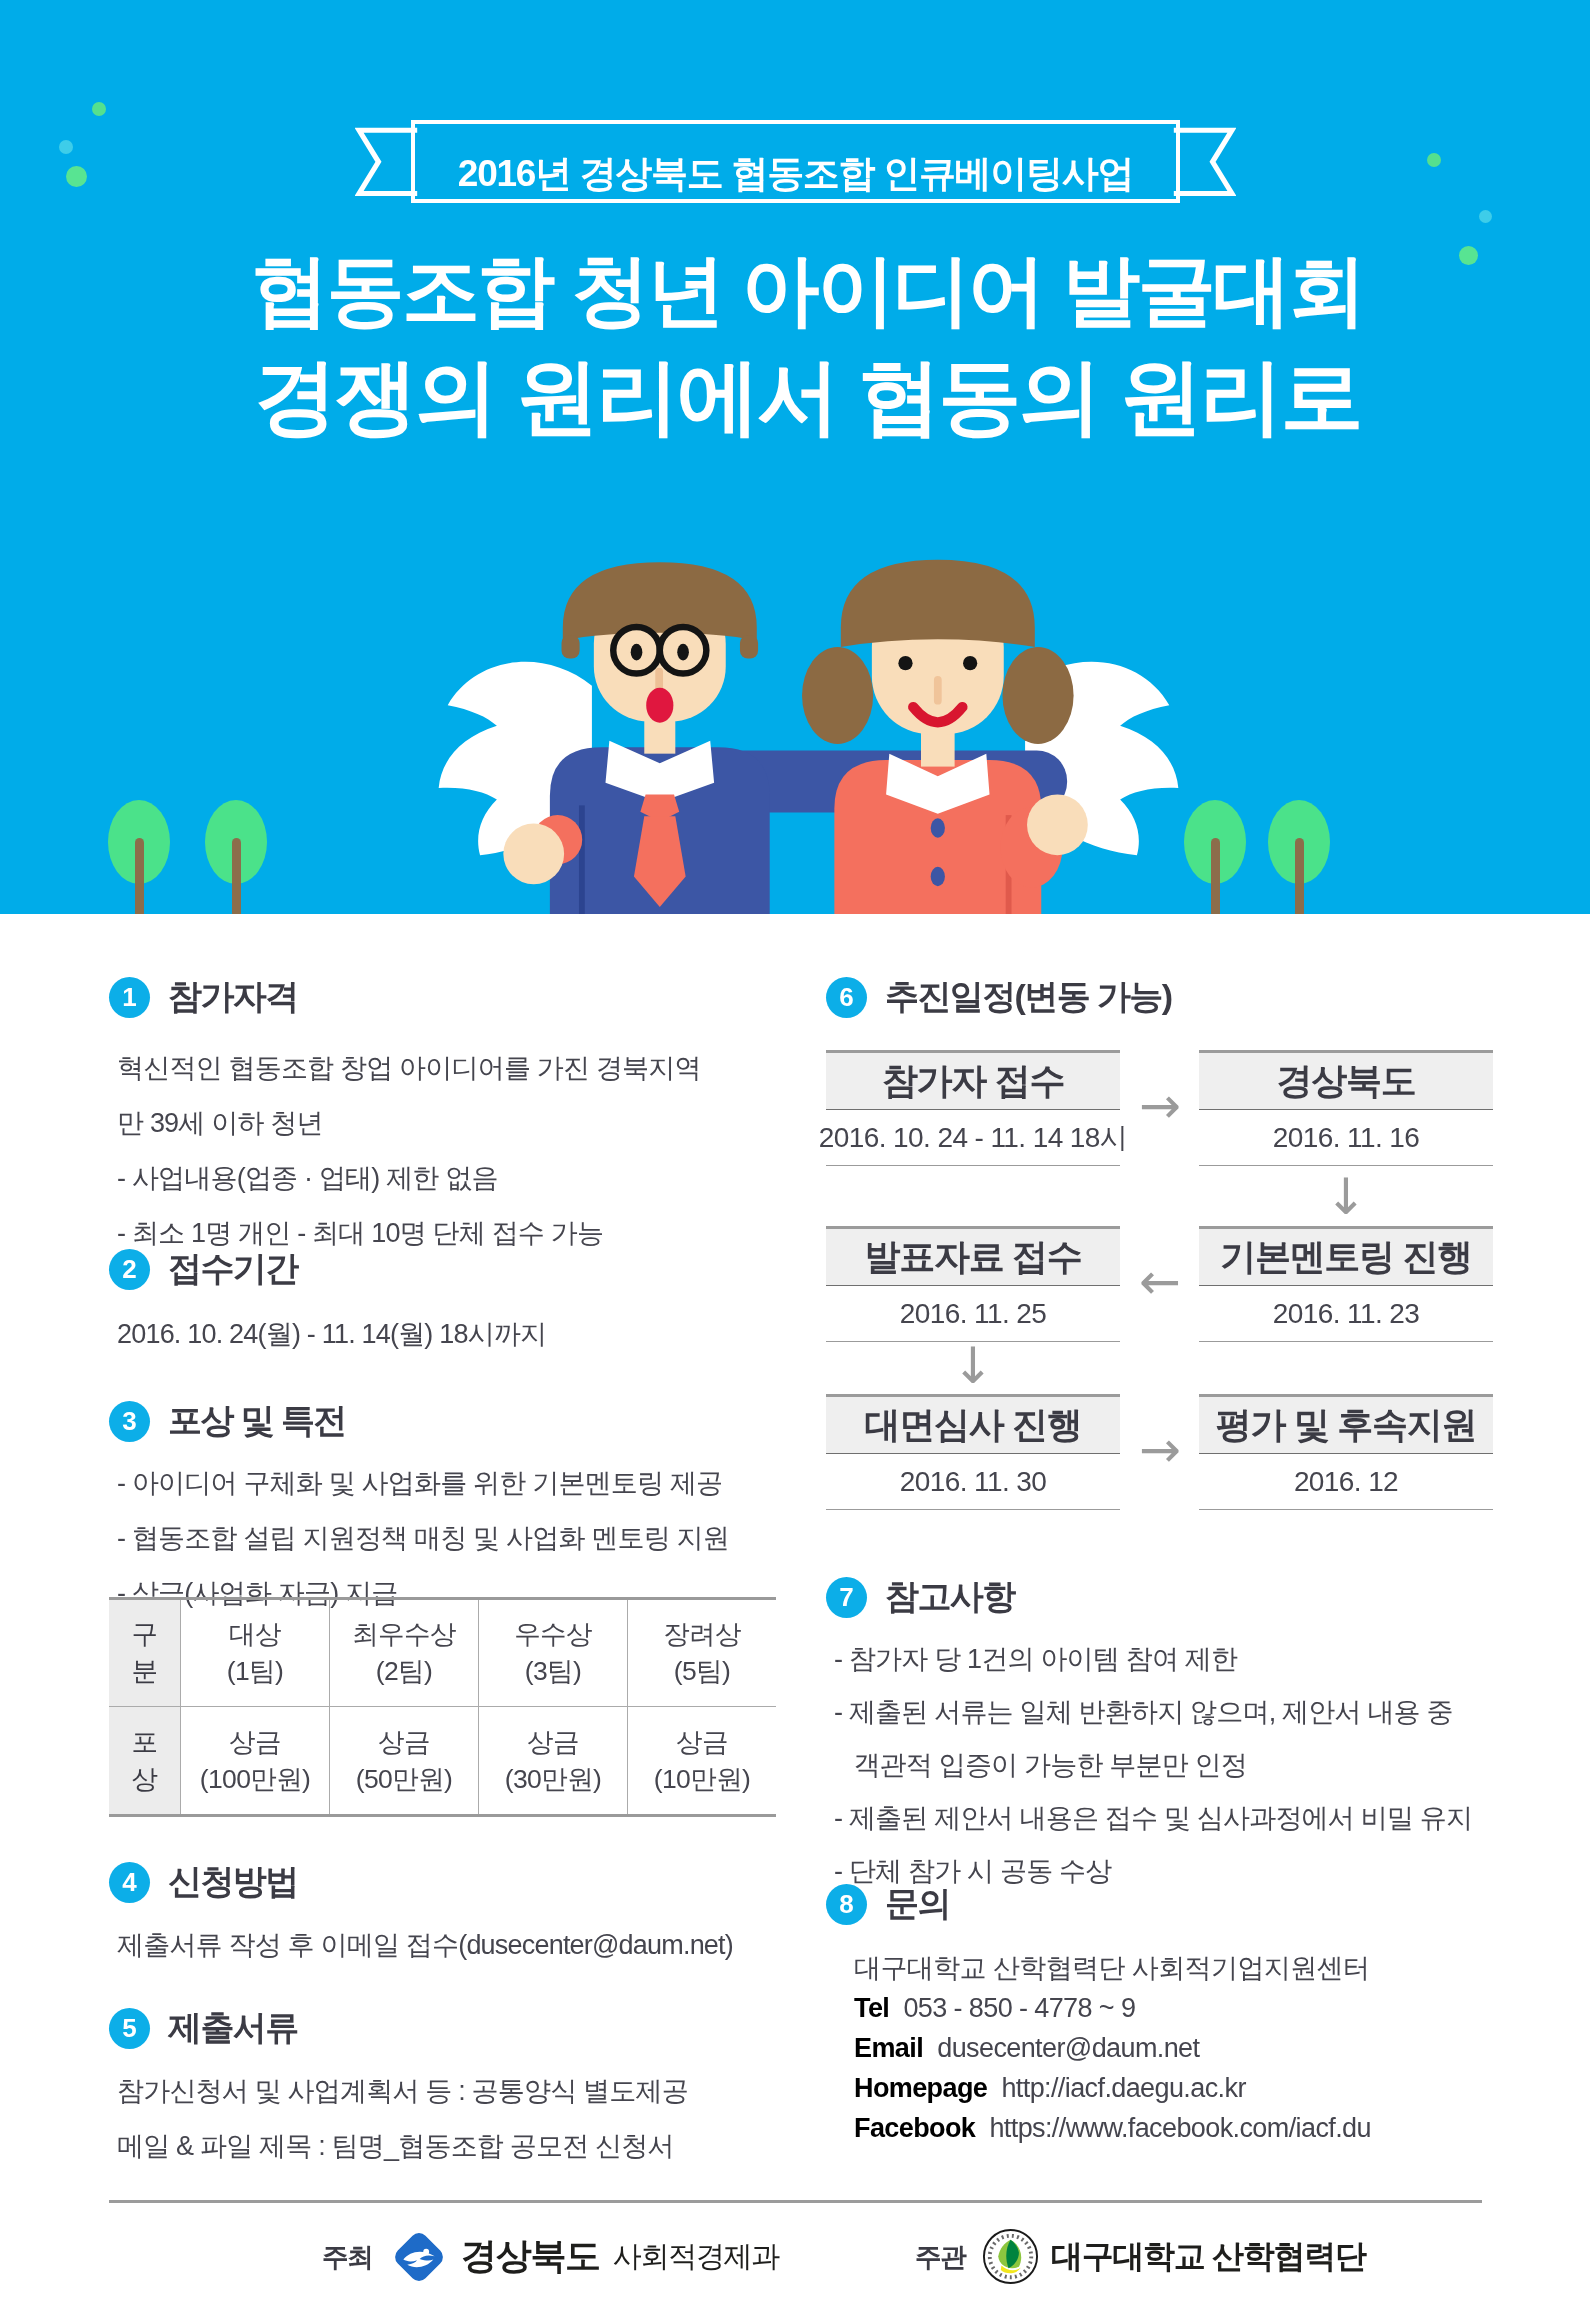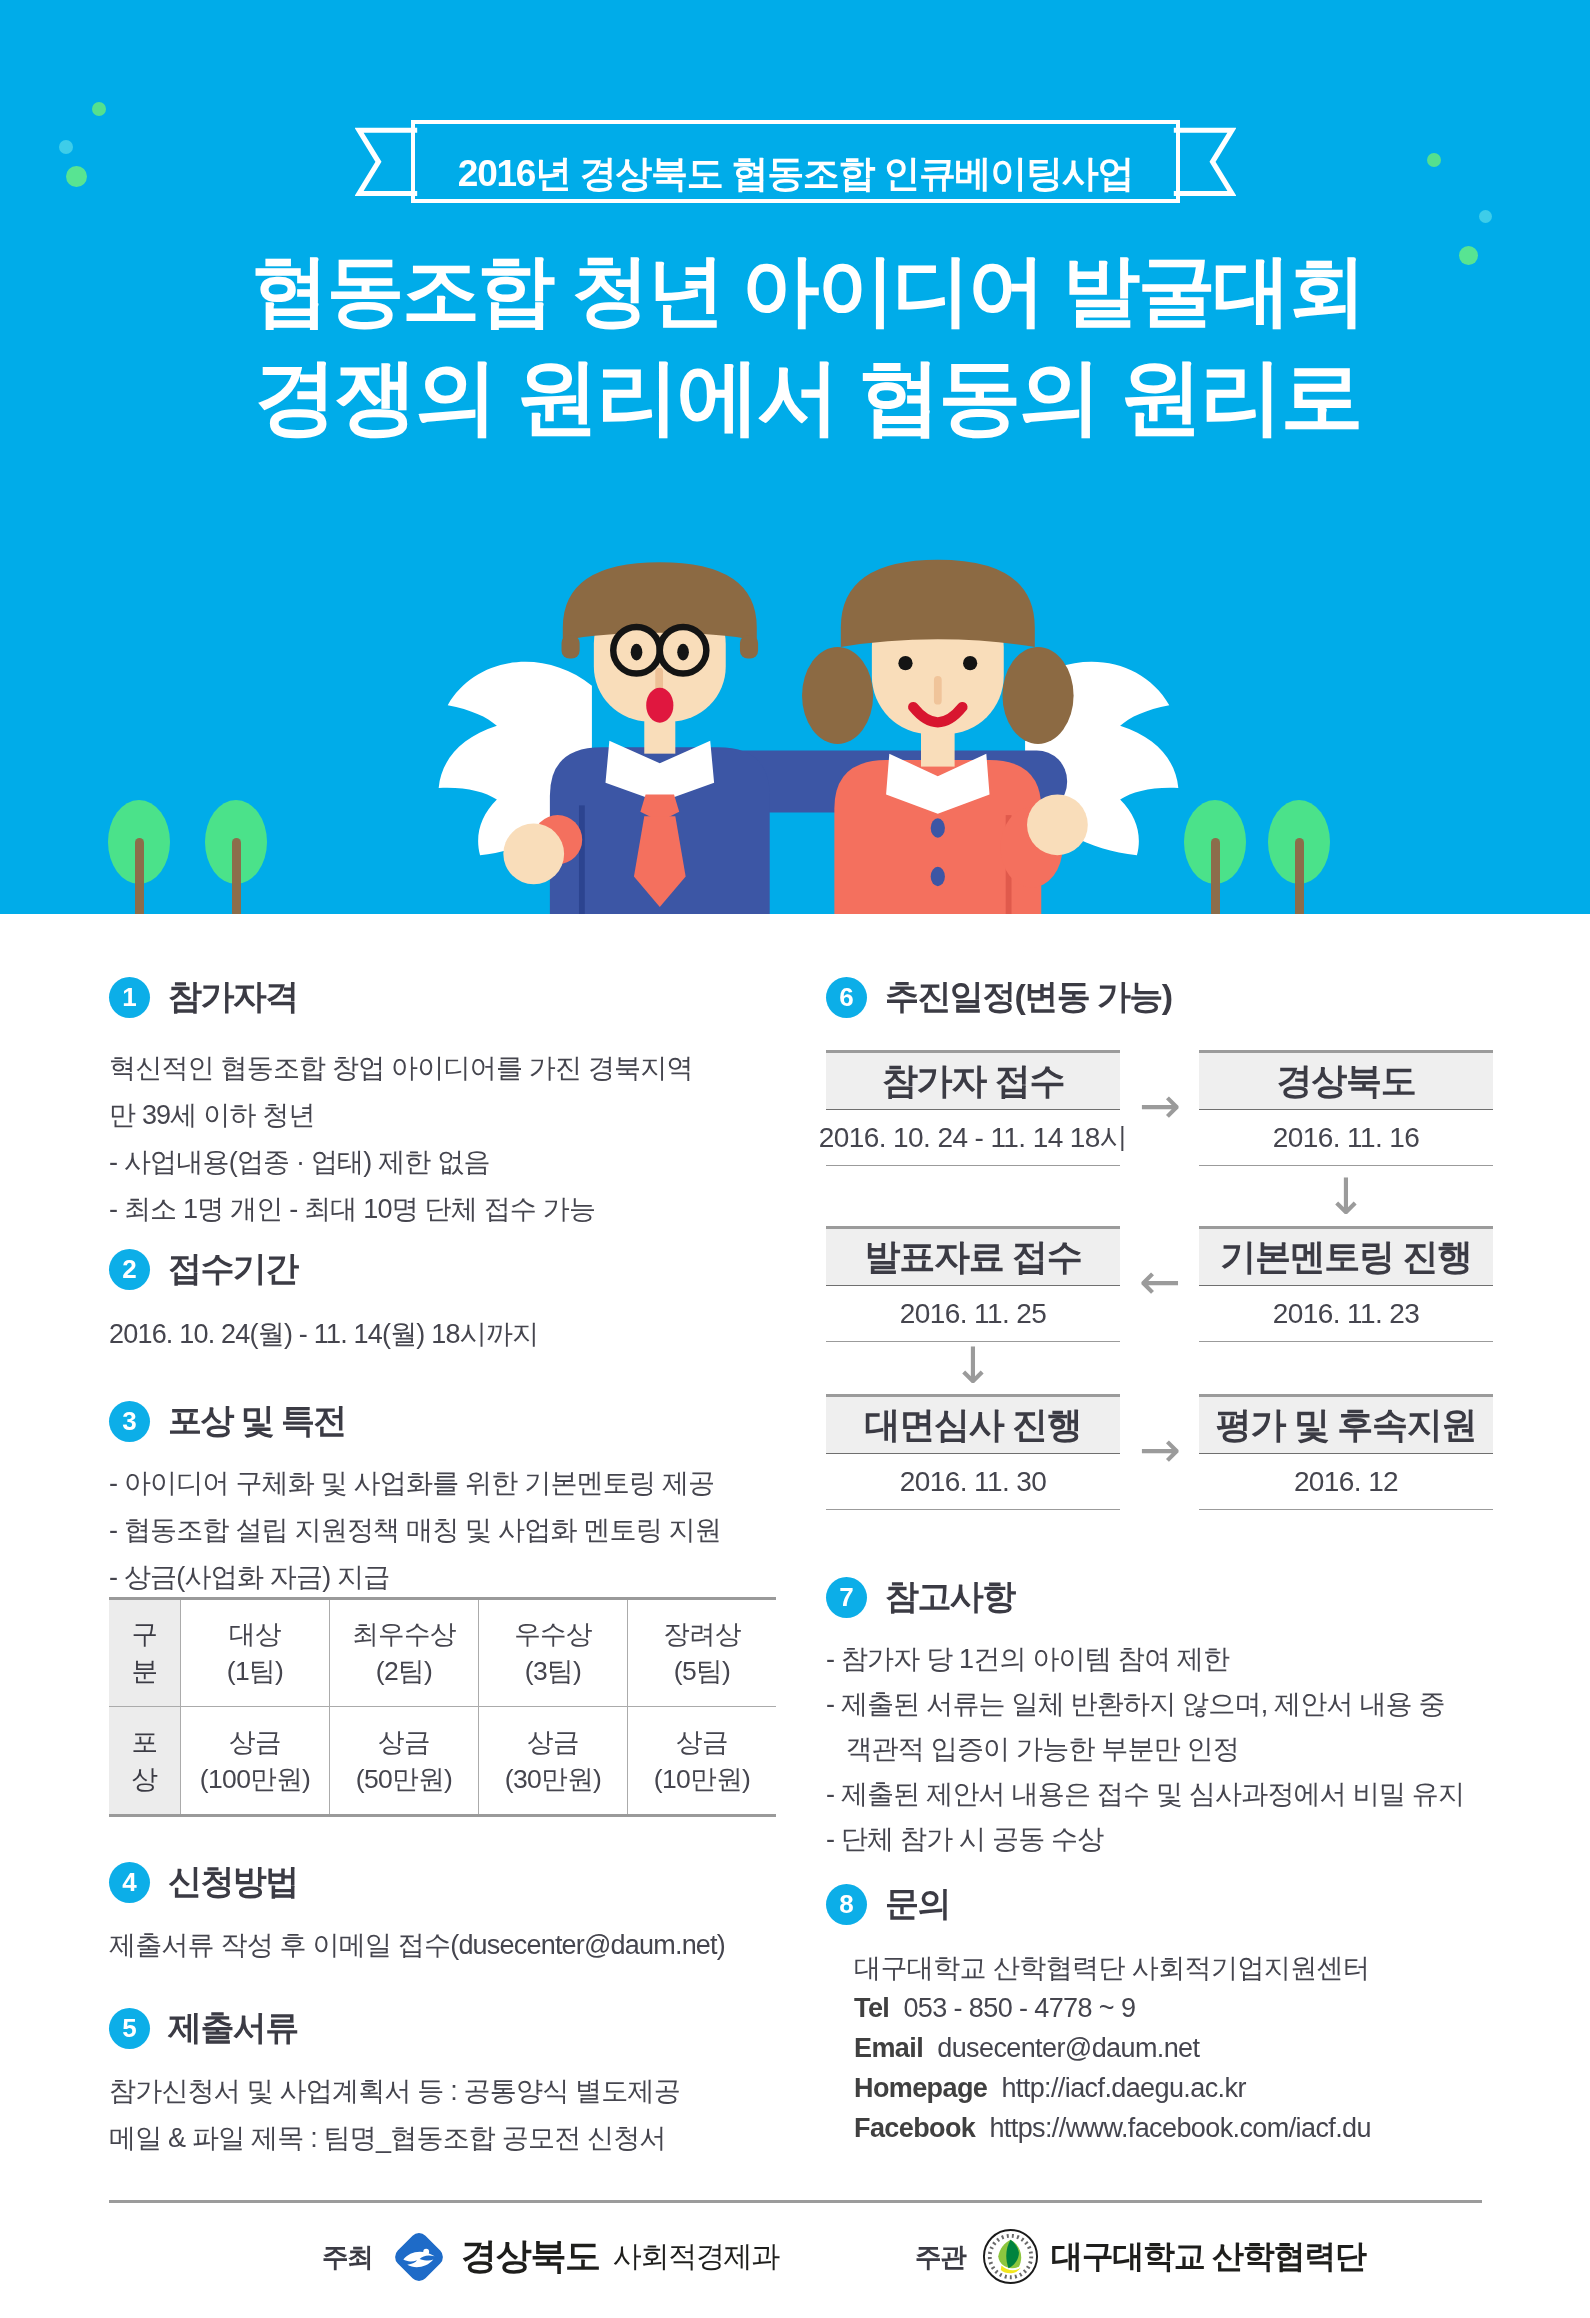--- a/index.html
+++ b/index.html
@@ -19,42 +19,42 @@
   .crown{position:absolute;left:0;top:0;width:62px;height:84px;border-radius:50%;background:#4BE28A;}
   .trunk{position:absolute;left:26.5px;top:38px;width:9px;height:76px;background:#8C6D4B;border-radius:4.5px 4.5px 0 0;}
   .chars{position:absolute;left:388px;top:550px;width:841px;height:364px;}
   
   .section{position:absolute;width:668px;}
   .sec-head{display:flex;align-items:center;gap:18px;}
   .num-badge{flex:0 0 auto;width:41px;height:41px;border-radius:50%;background:#0CAEE8;color:#fff;
              font-size:26px;font-weight:700;display:flex;align-items:center;justify-content:center;}
   .sec-title{font-size:34px;font-weight:700;color:#3B3B44;letter-spacing:-1.6px;white-space:nowrap;}
   .body-text{letter-spacing:-0.8px;}
-  .body-text p{margin:0;font-size:27px;line-height:47px;color:#45454E;white-space:nowrap;}
+  .body-text p{margin:8px;font-size:27px;line-height:47px;color:#45454E;white-space:nowrap;}
   .notes p{line-height:45px;}
   .indent{padding-left:19.4px;}
   
   .awards{position:absolute;left:109px;top:1597px;width:667px;border-top:3.2px solid #9A9A9A;
           border-bottom:3.2px solid #9A9A9A;display:grid;grid-template-columns:71px 1fr 1fr 1fr 1fr;box-sizing:border-box;}
   .aw-cell{height:107px;display:flex;flex-direction:column;align-items:center;justify-content:center;
            font-size:26.5px;line-height:37px;color:#45454E;letter-spacing:-0.6px;box-sizing:border-box;}
   .aw-cell:not(:nth-child(5n+1)){border-left:1.3px solid #ABABAB;}
   .aw-row1{border-bottom:1.3px solid #ABABAB;}
   .aw-head{background:#ECECEC;color:#3B3B44;padding:0 17px;text-align:center;word-break:break-all;}
   
   .sched{position:absolute;left:826px;top:1050px;width:668px;height:462px;}
   .step{position:absolute;width:294px;border-top:3.2px solid #9B9B9B;box-sizing:border-box;}
   .step-name{height:56px;background:#EFEFEF;border-bottom:1.9px solid #6F6F6F;display:flex;align-items:center;
              justify-content:center;font-size:36px;font-weight:600;color:#3B3B44;letter-spacing:-1.3px;white-space:nowrap;}
   .step-date{height:55px;border-bottom:1.9px solid #9B9B9B;display:flex;align-items:center;justify-content:center;
              font-size:28px;color:#45454E;letter-spacing:-0.6px;white-space:nowrap;}
   .arrow{position:absolute;color:#9B9B9B;font-size:50px;transform:translate(-50%,0);font-family:"DejaVu Sans",sans-serif;}
   
   .contact p{margin:0;font-size:27px;line-height:40px;color:#45454E;letter-spacing:-0.6px;white-space:nowrap;}
-  .contact .lbl{font-weight:700;color:#404040;margin-right:14.2px;}
+  .contact .lbl{font-weight:700;color:#000000;margin-right:14.2px;}
   
   .footer-line{position:absolute;left:109px;top:2200px;width:1373px;height:2.6px;background:#9B9B9B;}
   .foot-group{position:absolute;top:2223px;height:67px;display:flex;align-items:center;}
   .foot-label{font-size:26.5px;font-weight:600;color:#3B3B44;letter-spacing:-1.3px;}
   .brand-big{font-size:36px;font-weight:800;color:#1E1E1C;letter-spacing:-1.3px;margin-left:11.6px;}
   .brand-small{font-size:29px;color:#1E1E1C;letter-spacing:-1.3px;margin-left:13px;}
   .logo-gap{margin-left:17px;}
 </style>
 </head>
 <body>

